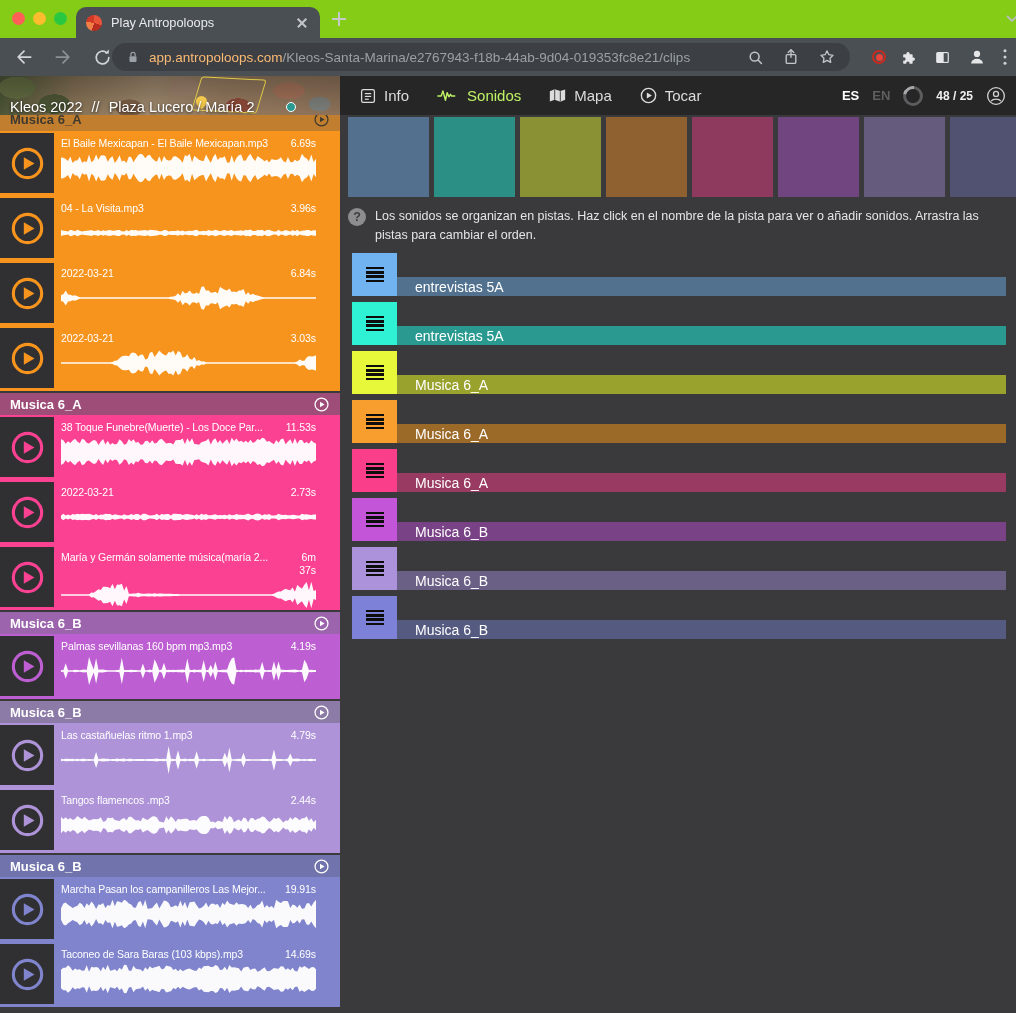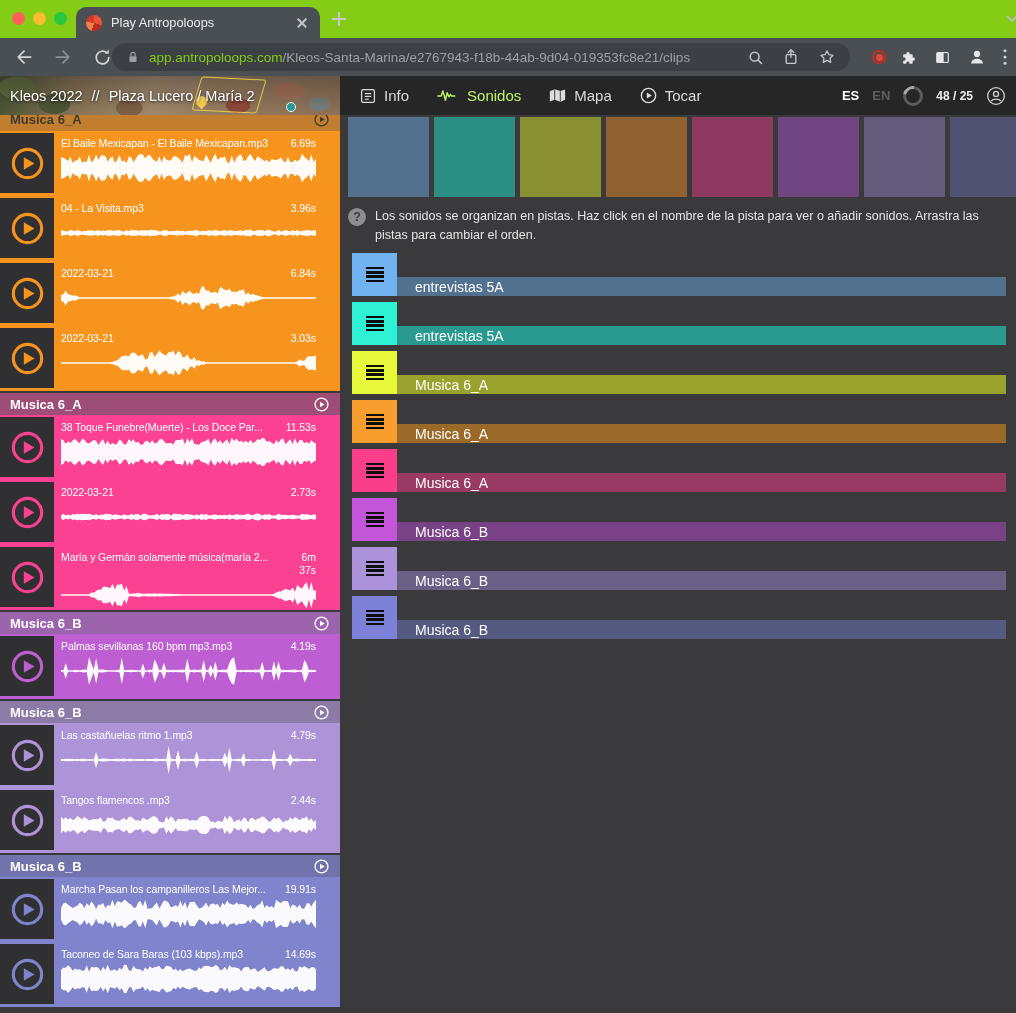--- a/index.html
+++ b/index.html
@@ -19,41 +19,41 @@
   .newtab{position:absolute;left:332px;top:12px;width:14px;height:14px;}
   .newtab::before{content:"";position:absolute;left:6px;top:0;width:2px;height:14px;background:#c6c9cb;}
   .newtab::after{content:"";position:absolute;left:0;top:6px;width:14px;height:2px;background:#c6c9cb;}
   .tabchev{position:absolute;right:14px;top:15px;color:#b9bcbe;}
   .toolbar{position:absolute;left:0;top:38px;width:100%;height:38px;background:#4a4f53;}
   .navbtns{position:absolute;left:12px;top:7px;display:flex;gap:15px;align-items:center;}
   .ibtn{width:24px;height:24px;display:flex;align-items:center;justify-content:center;}
   .pill{position:absolute;left:112px;top:5px;width:738px;height:28px;border-radius:14px;background:#3c4044;
         display:flex;align-items:center;padding:0 14px;box-sizing:border-box;}
   .url{font-size:13.5px;white-space:nowrap;overflow:hidden;margin-left:9px;flex:1;}
-  .url .dom{color:#84cc16;text-align:center;} .url .path{color:#9aa0a6;}
+  .url .dom{color:#fdba74;text-align:center;} .url .path{color:#9aa0a6;}
   .pillicons{display:flex;gap:19px;align-items:center;margin-left:12px;}
   .tright{position:absolute;right:8px;top:7px;display:flex;gap:14px;align-items:center;height:24px;}
   .recdot{width:14px;height:14px;border-radius:50%;border:2px solid #c62b21;background:#e8443a;background-clip:content-box;padding:1.5px;box-sizing:border-box;}
   
   .appheader{position:absolute;left:0;top:76px;width:100%;height:39px;background:#262627;display:flex;align-items:center;}
   .banner{position:absolute;left:0;top:0;width:340px;height:39px;overflow:hidden;
     background:
       radial-gradient(26px 16px at 16% 72%,#55603a 0 60%,transparent 62%),
       radial-gradient(30px 18px at 5% 30%,#6d7a47 0 60%,transparent 62%),
       radial-gradient(22px 14px at 38% 82%,#8d6b4e 0 60%,transparent 62%),
       radial-gradient(24px 16px at 54% 28%,#b3937a 0 60%,transparent 62%),
       radial-gradient(20px 12px at 70% 76%,#a2533f 0 60%,transparent 62%),
       radial-gradient(26px 14px at 85% 38%,#b97f62 0 60%,transparent 62%),
       radial-gradient(18px 12px at 94% 72%,#8a8d88 0 60%,transparent 62%),
       linear-gradient(100deg,#4f5c38 0%,#97805f 22%,#b49a7b 45%,#a98a6a 65%,#9f7f62 100%);}
   .banner::before{content:"";position:absolute;inset:0;background:linear-gradient(rgba(15,15,15,.38),rgba(15,15,15,.12));}
   .bpoly{position:absolute;left:196px;top:2px;width:64px;height:32px;border:1.5px solid rgba(240,220,70,.85);border-radius:3px;transform:skewX(-14deg) rotate(3deg);}
   .bpin{position:absolute;left:196px;top:20px;width:11px;height:11px;background:#f2c94c;border-radius:50% 50% 50% 0;transform:rotate(-45deg);}
   .bdot{position:absolute;left:286px;top:26px;width:8px;height:8px;background:#2a9a90;border:1.5px solid #fff;border-radius:50%;}
-  .crumb{position:absolute;left:10px;top:0;height:39px;display:flex;align-items:center;gap:9px;color:#fff;font-size:14.5px;
+  .crumb{position:absolute;left:10px;top:0;height:39px;display:flex;align-items:flex-end;gap:9px;color:#fff;font-size:14.5px;
          text-shadow:0 1px 3px rgba(0,0,0,.75);white-space:nowrap;}
   .mainnav{position:absolute;left:360px;display:flex;gap:28px;align-items:center;}
   .navitem{display:flex;gap:8px;align-items:center;color:#dcdcdc;font-size:15px;}
   .navitem.active{color:#bef264;}
   .hright{position:absolute;right:10px;display:flex;gap:13px;align-items:center;}
   .lang{font-size:13px;font-weight:bold;color:#fff;} .lang.dim{color:#5f5f5f;}
   .spinner{width:14px;height:14px;border-radius:50%;border:3px solid #5c5c5e;border-top-color:#a8a8aa;transform:rotate(-35deg);}
   .counter{font-size:12px;font-weight:bold;color:#f0f0f0;}
   
   .sidebar{position:absolute;left:0;top:115px;width:340px;}

